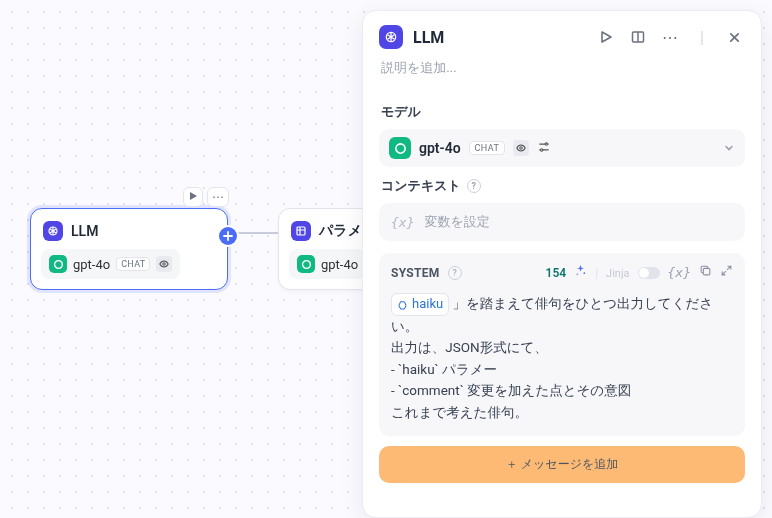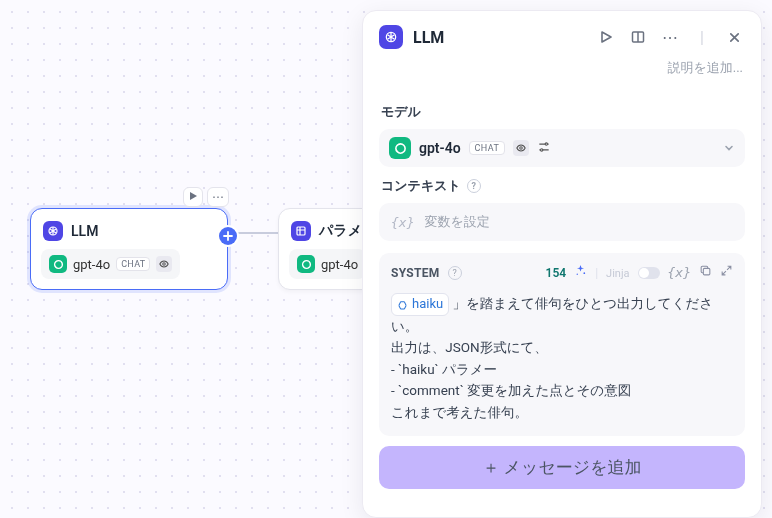--- a/index.html
+++ b/index.html
@@ -131,21 +131,20 @@
     color: #6b7280;
     width: 22px;
     display: inline-flex;
     justify-content: center;
     cursor: pointer;
   }
   .panel-desc {
     padding: 6px 18px 12px 18px;
     color: #9ca3af;
     font-size: 13px;
-    text-align: right;
   }
   .panel-body {
     padding: 4px 16px 16px 16px;
     overflow-y: auto;
     flex: 1;
   }
   .section-label {
     font-size: 13px;
     font-weight: 700;
     color: #374151;
@@ -248,26 +247,26 @@
     border:1px solid #e2e4ee;
     border-radius:6px;
     padding:0 5px;
     font-size:13px;
     color:#2c76d8;
     vertical-align: middle;
   }
   .var-chip svg { color:#2c76d8;}
   .add-msg {
     margin-top: 10px;
-    background: #c4b5fd;
+    background: #fdba74;
     border-radius: 10px;
     padding: 10px;
     text-align: center;
     color: #4b5563;
-    font-size: 17px;
+    font-size: 12px;
     cursor: pointer;
   }
 </style>
 </head>
 <body>
 
 <div class="canvas"></div>
 
 <div class="edge" style="left:226px; top:232px; width:52px;"></div>
 

